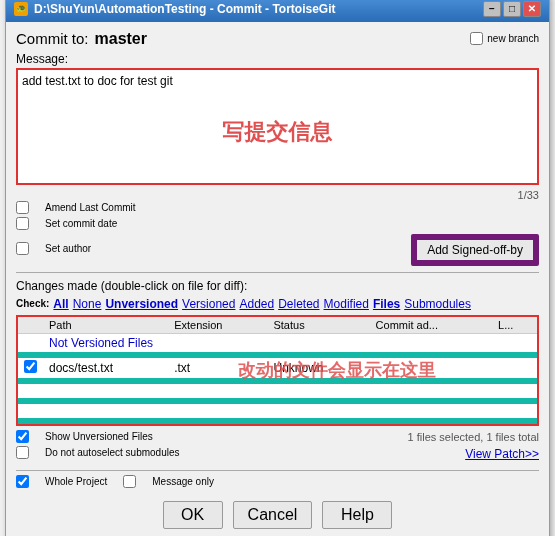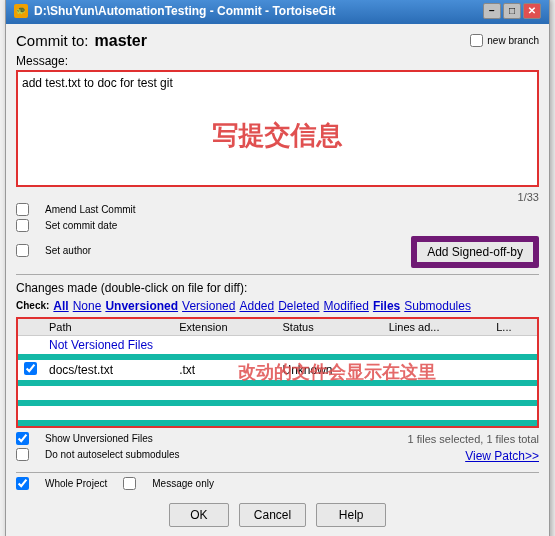--- a/index.html
+++ b/index.html
@@ -109,21 +109,21 @@
       font-size: 12px;
       padding: 4px;
       background: white;
     }
     .watermark-text {
       position: absolute;
       top: 50%;
       left: 50%;
       transform: translate(-50%, -30%);
       color: #e05050;
-      font-size: 26px;
+      font-size: 22px;
       font-weight: bold;
       pointer-events: none;
       white-space: nowrap;
     }
     .char-count {
       text-align: right;
       font-size: 11px;
       color: #555;
       margin-bottom: 0;
     }
@@ -246,21 +246,21 @@
       display: flex;
       justify-content: center;
       gap: 10px;
       padding: 6px 0 4px 0;
     }
     .bottom-btn {
       min-width: 70px;
       background: #e8e8e8;
       border: 1px solid #999;
       padding: 4px 14px;
-      font-size: 12px;
+      font-size: 16px;
       cursor: pointer;
       border-radius: 2px;
     }
     .ok-btn { min-width: 60px; }
     .cancel-btn { min-width: 60px; }
 
     .table-wrapper-relative {
       position: relative;
     }
   </style>
@@ -340,21 +340,21 @@
     </div>
 
     <div class="file-table-wrapper table-wrapper-relative">
       <table class="file-table">
         <thead>
           <tr>
             <th style="width:20px;"></th>
             <th>Path</th>
             <th>Extension</th>
             <th>Status</th>
-            <th>Lines ad...</th>
+            <th>Commit ad...</th>
             <th>L...</th>
           </tr>
         </thead>
         <tbody>
           <tr class="not-versioned-row">
             <td></td>
             <td colspan="5" style="color:#0000cc;">Not Versioned Files</td>
           </tr>
           <tr>
             <td class="file-checkbox-cell">

